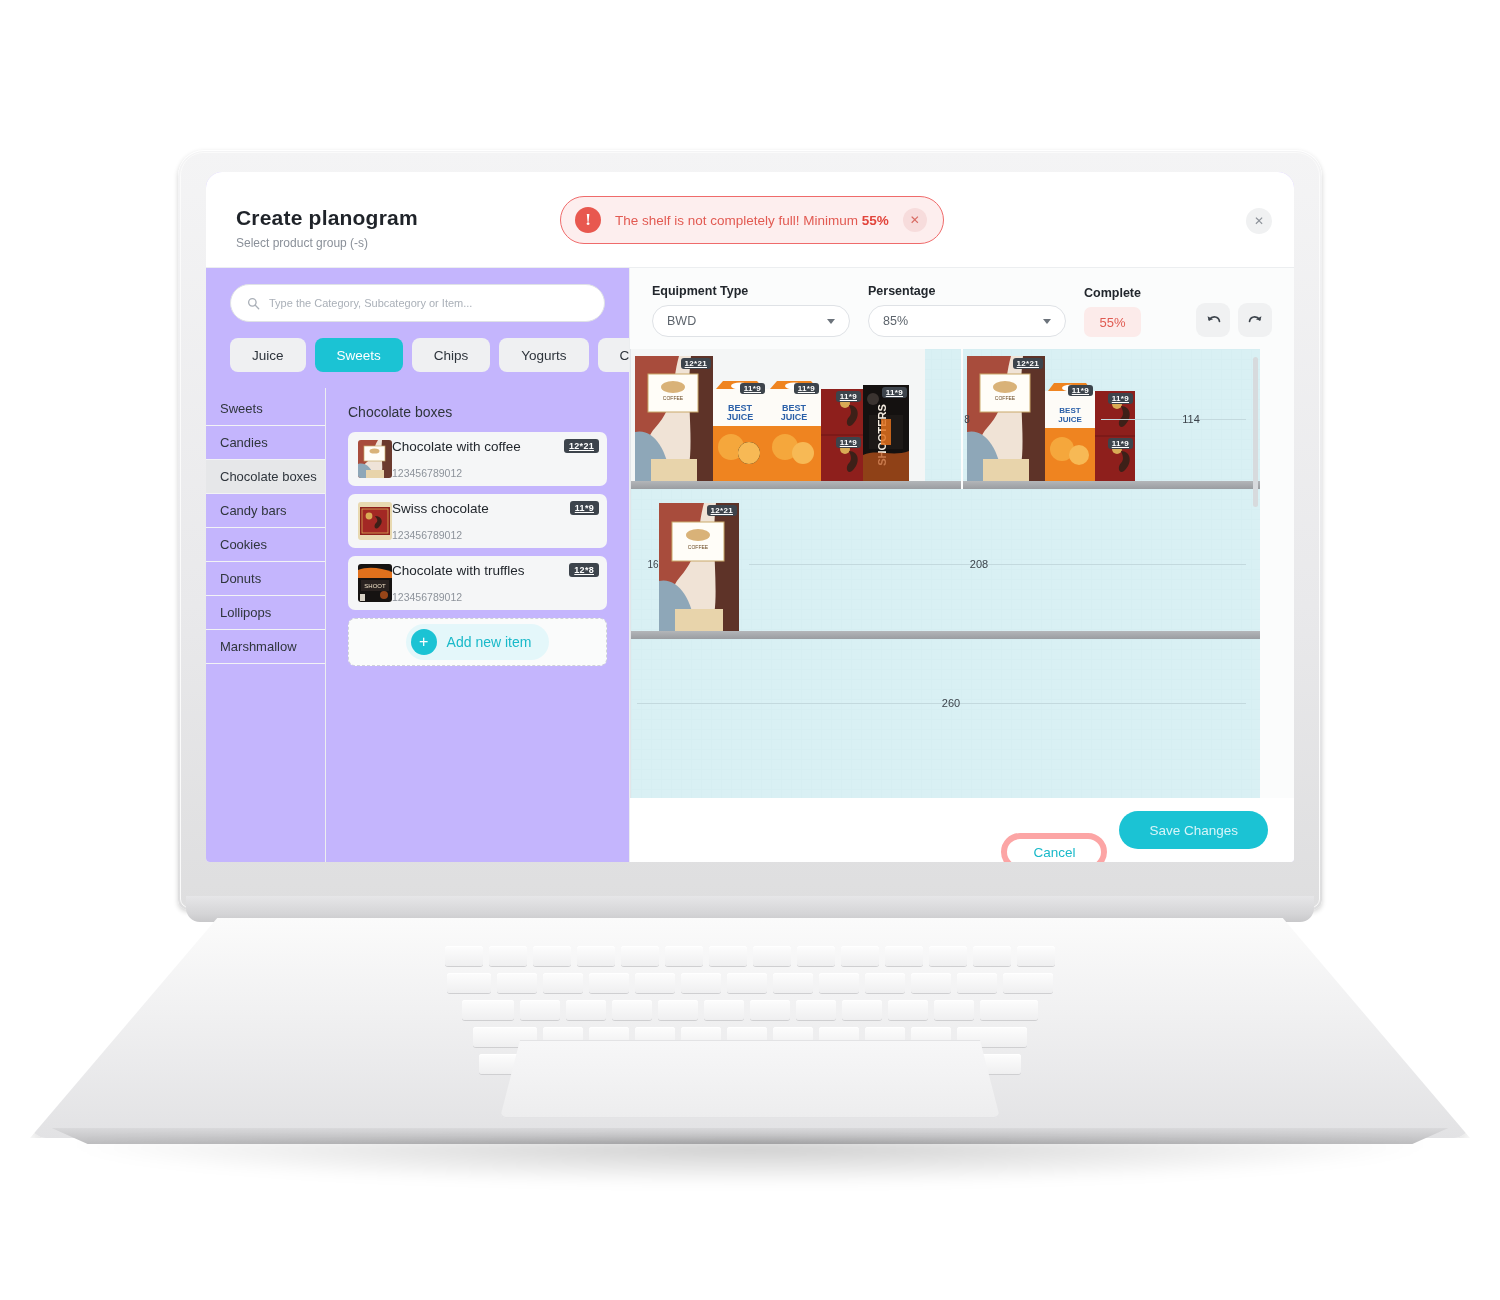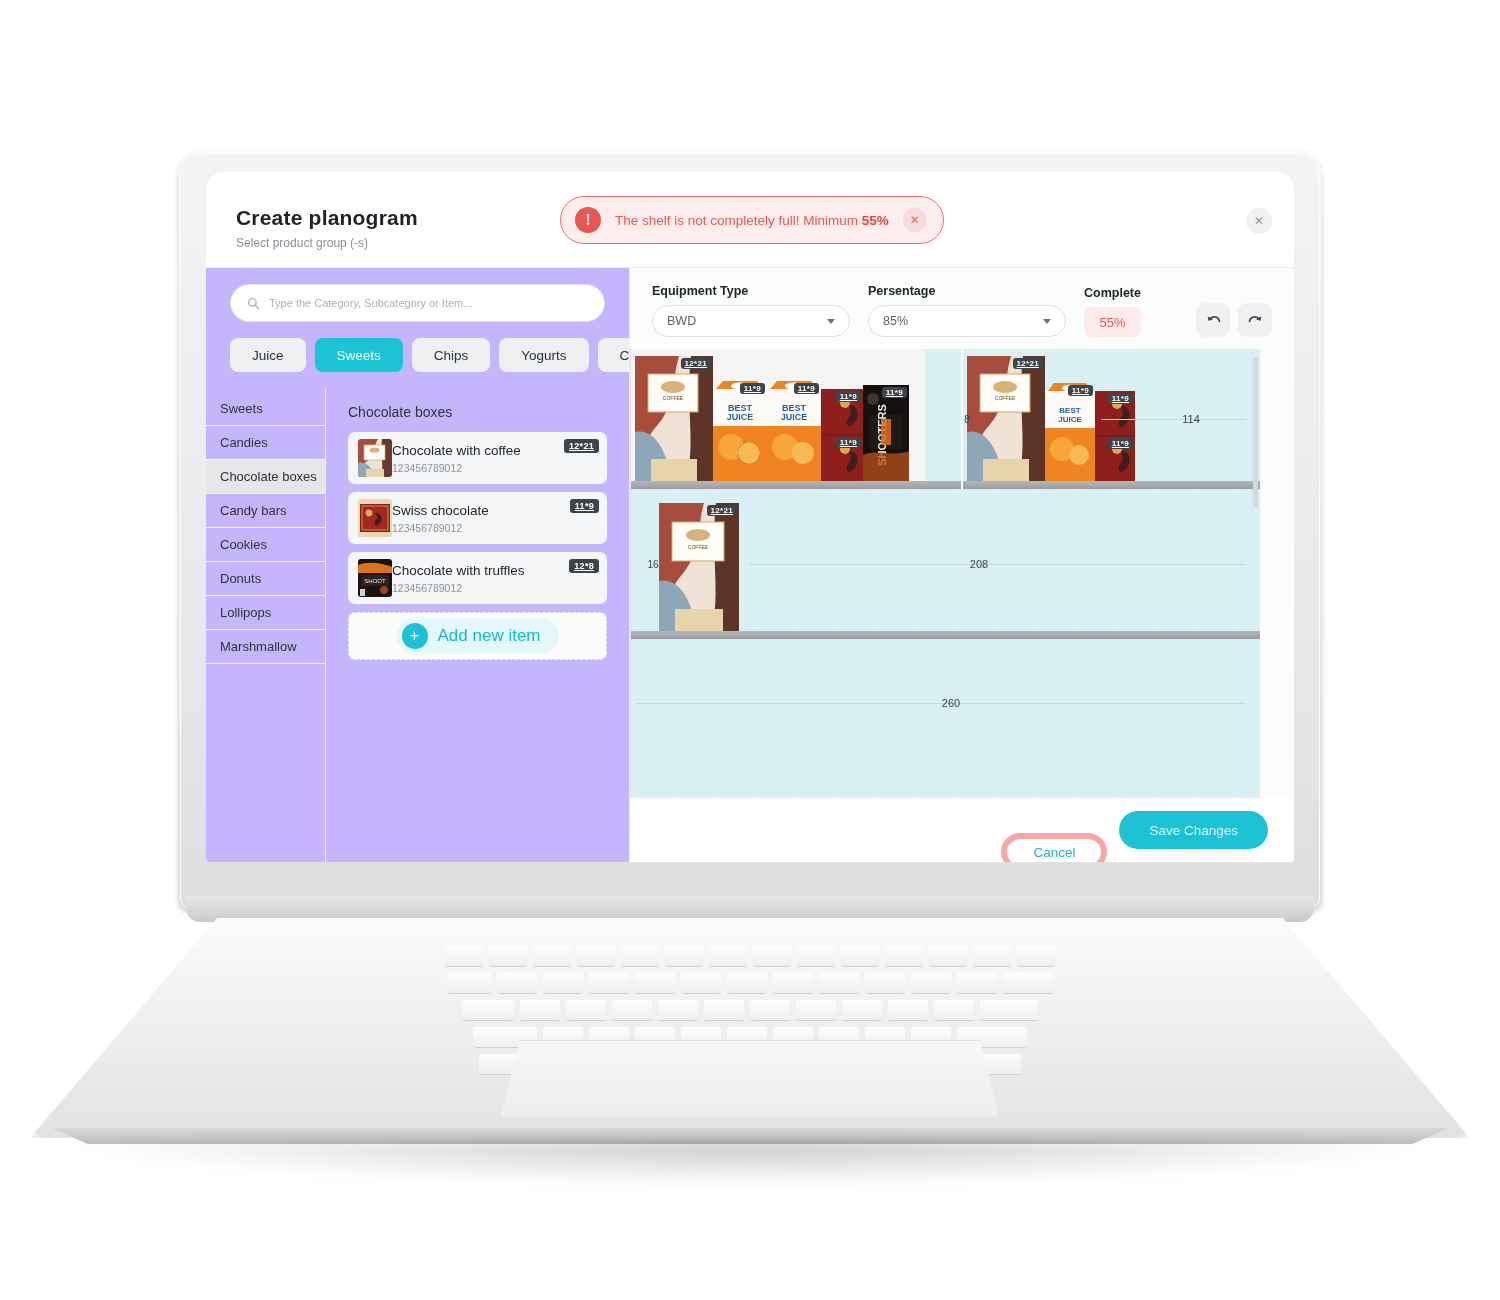--- a/index.html
+++ b/index.html
@@ -156,40 +156,40 @@
   .prod-pane{ flex:1; padding:16px 22px 0 22px; min-width:0; }
   .prod-pane-title{ font-size:14px; color:#2f353c; margin-bottom:12px; }
   .prod-item{
     position:relative; display:flex; align-items:center; gap:0;
     background:#f5f6f7; border-radius:7px; padding:7px 10px; margin-bottom:8px;
     cursor:pointer;
   }
   .prod-thumb{ width:34px; height:38px; border-radius:3px; flex:0 0 34px; overflow:hidden; }
   .prod-texts{ min-width:0; }
   .prod-name{ font-size:13.5px; color:#22272d; white-space:nowrap; }
-  .prod-code{ font-size:10.5px; color:#8d939b; margin-top:4px; }
+  .prod-code{ font-size:10.5px; color:#8d939b; margin-top:13px; }
   .size-badge{
     position:absolute; right:8px; top:7px;
     background:#3d444c; color:#fff; font-size:9px; font-weight:bold;
     padding:2px 5px; border-radius:3px; letter-spacing:.3px;text-decoration:underline;
   }
   .add-new{
     border:1px dashed #cfd3d8; border-radius:7px; height:48px;
     display:flex; align-items:center; justify-content:center; gap:10px;
     background:#fafbfb; cursor:pointer;
   }
   .add-pill{
     display:flex; align-items:center; gap:10px;
     background:#e4f7fa; border-radius:18px; padding:5px 18px 5px 5px;
   }
   .add-circle{
     width:26px; height:26px; border-radius:50%; background:#1bc3d4; color:#fff;
     display:flex; align-items:center; justify-content:center; font-size:16px; flex:0 0 26px;
   }
-  .add-label{ font-size:17px; color:#19b9c9; }
+  .add-label{ font-size:14px; color:#19b9c9; }
 
   
   .right-pane{ flex:1; display:flex; flex-direction:column; background:#fbfcfc; min-width:0; }
   .toolbar{ display:flex; align-items:flex-end; padding:16px 22px 12px 22px; gap:18px; }
   .field{ display:flex; flex-direction:column; gap:7px; }
   .field-label{ font-size:12.5px; font-weight:bold; color:#22272d; }
   .select-box{
     height:32px; width:198px; border:1px solid #dfe2e6; border-radius:16px;
     background:#fff; display:flex; align-items:center; padding:0 14px;
     font-size:12.5px; color:#5d646c; justify-content:space-between; cursor:pointer;

